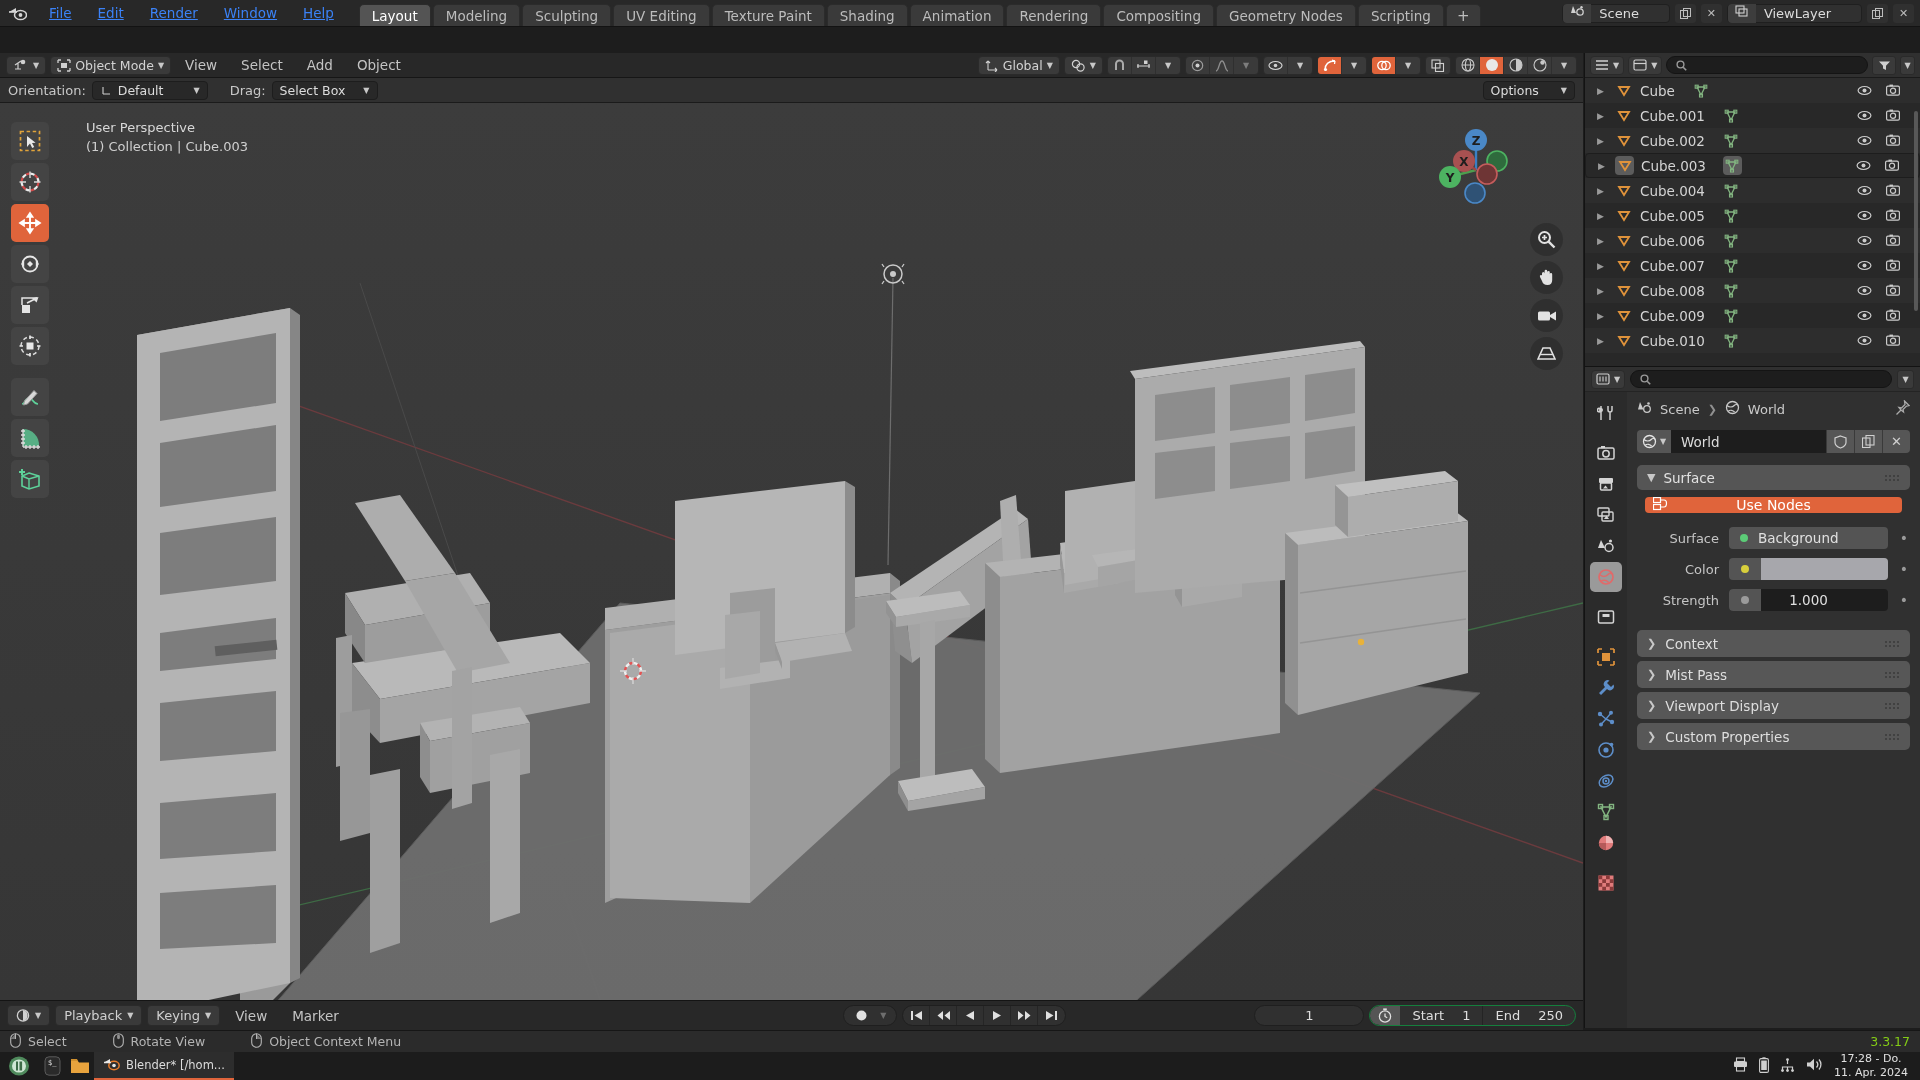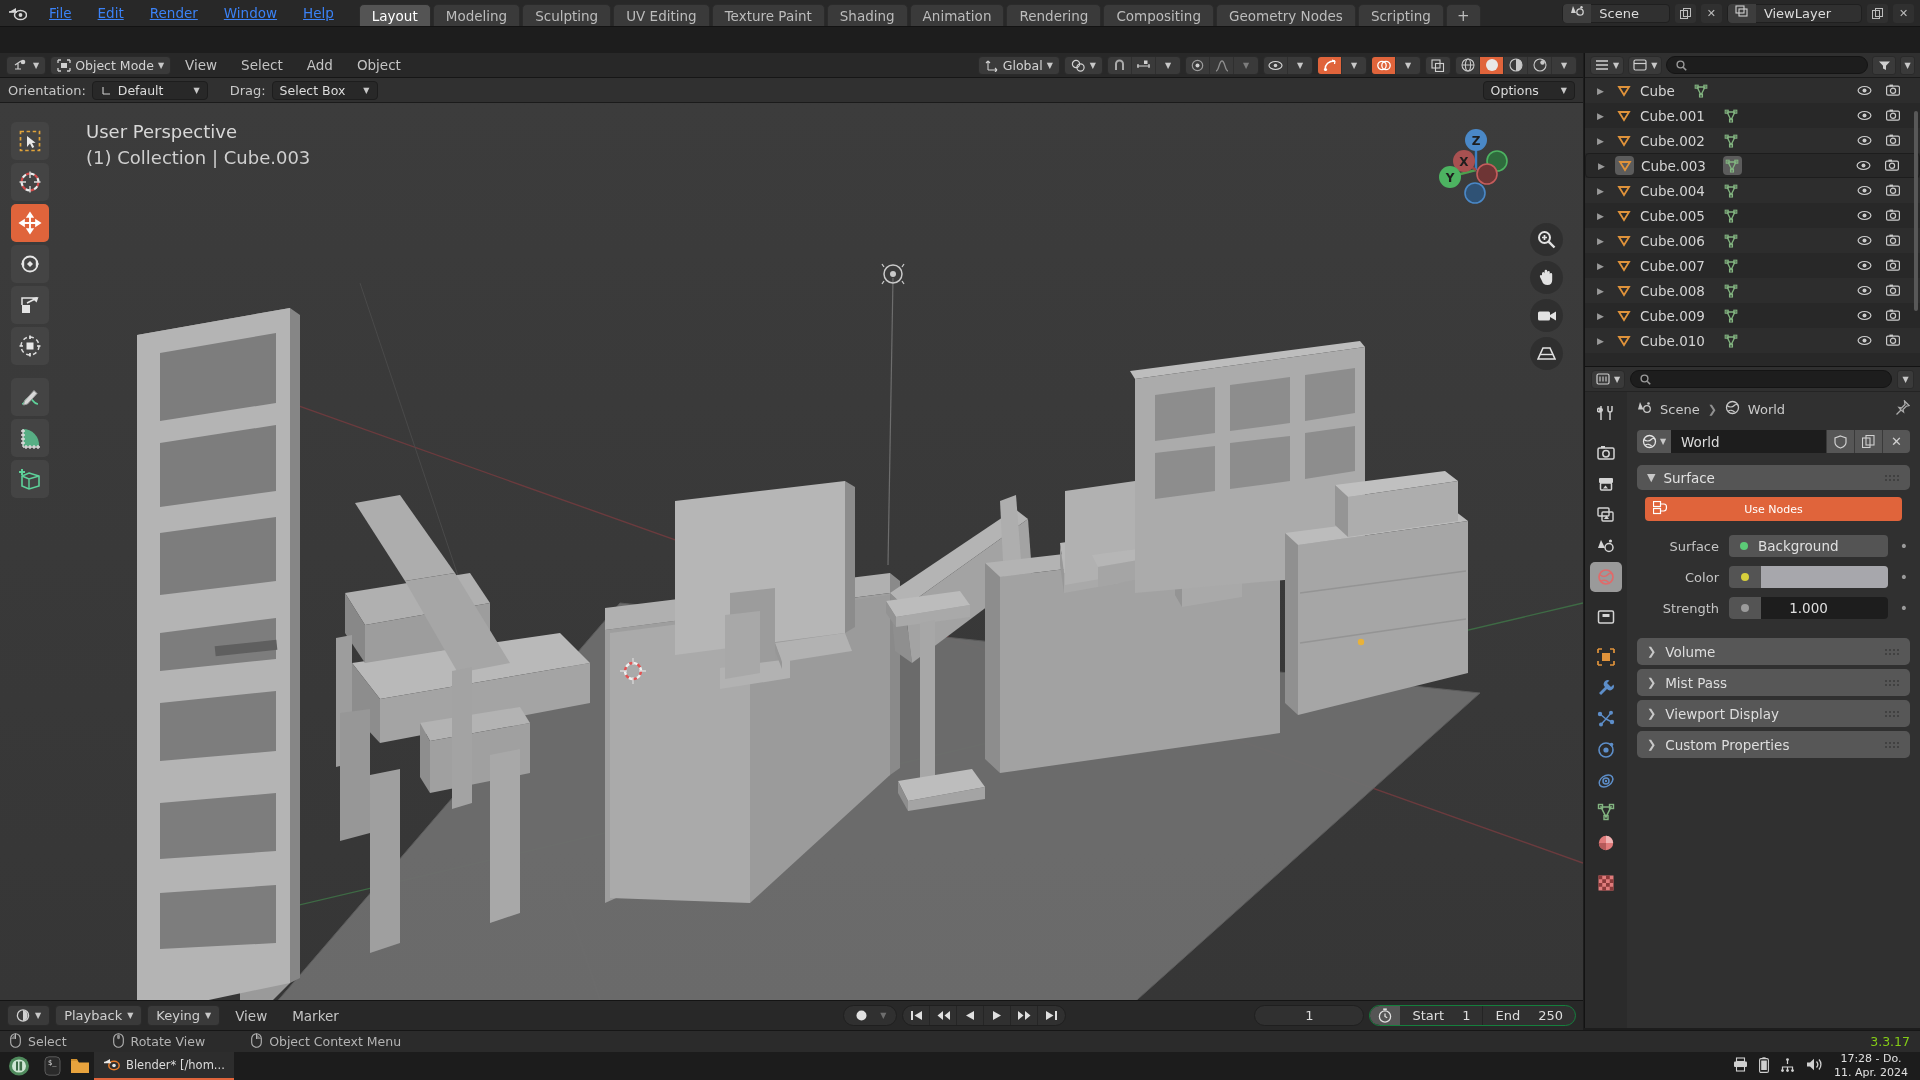--- a/index.html
+++ b/index.html
@@ -77,21 +77,21 @@
     background:#282828; border:1px solid #1d1d1d; border-radius:4px; height:19px;
     display:flex; align-items:center; gap:6px; padding:0 7px; color:#dcdcdc; font-size:12.5px;
   }
   .opt-btn { margin-left:auto;text-align:right; }
 
   
   .viewport {
     position:absolute; left:0; top:103px; width:1583px; height:897px;
     background:#393939; overflow:hidden;
   }
-  .vp-text { position:absolute; left:86px; top:16px; font-size:18px; color:#d8d8d8; line-height:1.45; }
+  .vp-text { position:absolute; left:86px; top:16px; font-size:13px; color:#d8d8d8; line-height:1.45; }
   .vp-text .l2 { color:#cfcfcf; }
 
   
   .ltool { position:absolute; left:11px; top:19px; width:38px; display:flex; flex-direction:column; gap:3px; }
   .ltool .tbtn {
     width:38px; height:38px; background:#444; border-radius:5px;
     display:flex; align-items:center; justify-content:center; position:relative;
   }
   .ltool .tbtn.on { background:#e0643b; }
   .ltool .sp { height:7px; }
@@ -145,22 +145,22 @@
   .idblock .ic { width:34px; background:#555; border-radius:4px 0 0 4px; display:flex; align-items:center;
     justify-content:center; gap:3px; }
   .idblock .nm { flex:1; background:#1d1d1d; display:flex; align-items:center; padding:0 10px;
     font-size:13.5px; color:#dcdcdc; }
   .idblock .b { width:28px; background:#565656; display:flex; align-items:center; justify-content:center;
     border-left:1px solid #3a3a3a; color:#d0d0d0;}
   .idblock .b:last-child { border-radius:0 4px 4px 0; }
   .panelhdr { height:25px; background:#555; border-radius:5px; display:flex; align-items:center;
     padding:0 10px; gap:8px; font-size:13.5px; color:#e2e2e2; margin-bottom:7px; }
   .panelhdr .dots { margin-left:auto; }
-  .usenodes { height:24px; background:#e0643b; border-radius:4px; display:flex; align-items:center;
-    justify-content:center; color:#fff; font-size:11px; margin:3px 8px 14px 8px; position:relative; }
+  .usenodes { height:16px; background:#e0643b; border-radius:4px; display:flex; align-items:center;
+    justify-content:center; color:#fff; font-size:14px; margin:3px 8px 14px 8px; position:relative; }
   .usenodes .lic { position:absolute; left:8px; }
   .prow { display:flex; align-items:center; gap:10px; margin-bottom:9px; }
   .prow .lbl { width:82px; text-align:right; font-size:13px; color:#c5c5c5; }
   .prow .fld { flex:1; height:22px; background:#545454; border-radius:4px; display:flex;
     align-items:center; gap:9px; padding:0 10px; font-size:13.5px; color:#e0e0e0; }
   .prow .dot-r { width:12px; text-align:center; color:#9a9a9a; font-size:14px; }
   .swatch { flex:1; height:22px; border-radius:0 4px 4px 0; background:#a7a7ac; }
   .colorfield { flex:1; height:22px; background:#545454; border-radius:4px; display:flex; align-items:center; }
   .colorfield .cdot { width:32px; display:flex; align-items:center; justify-content:center; }
   .strengthfield { flex:1; height:22px; background:#1d1d1d; border-radius:4px; display:flex; align-items:center;
@@ -1312,21 +1312,21 @@
               </span>
             <span>1.000</span>
           </div>
           <span class="dot-r">•</span>
         </div>
 
         <div style="height:10px"></div>
 
         <div class="subpanel">
           <span class="caret" style="font-size:11px">❯</span>
-          <span>Volume</span>
+          <span>Context</span>
           <span class="dots"><svg width="16" height="10" viewBox="0 0 16 10">
                 <g fill="#3a3a3a">
                   <circle cx="2" cy="3" r="1"></circle>
                   <circle cx="6" cy="3" r="1"></circle>
                   <circle cx="10" cy="3" r="1"></circle>
                   <circle cx="14" cy="3" r="1"></circle>
                   <circle cx="2" cy="7" r="1"></circle>
                   <circle cx="6" cy="7" r="1"></circle>
                   <circle cx="10" cy="7" r="1"></circle>
                   <circle cx="14" cy="7" r="1"></circle>

